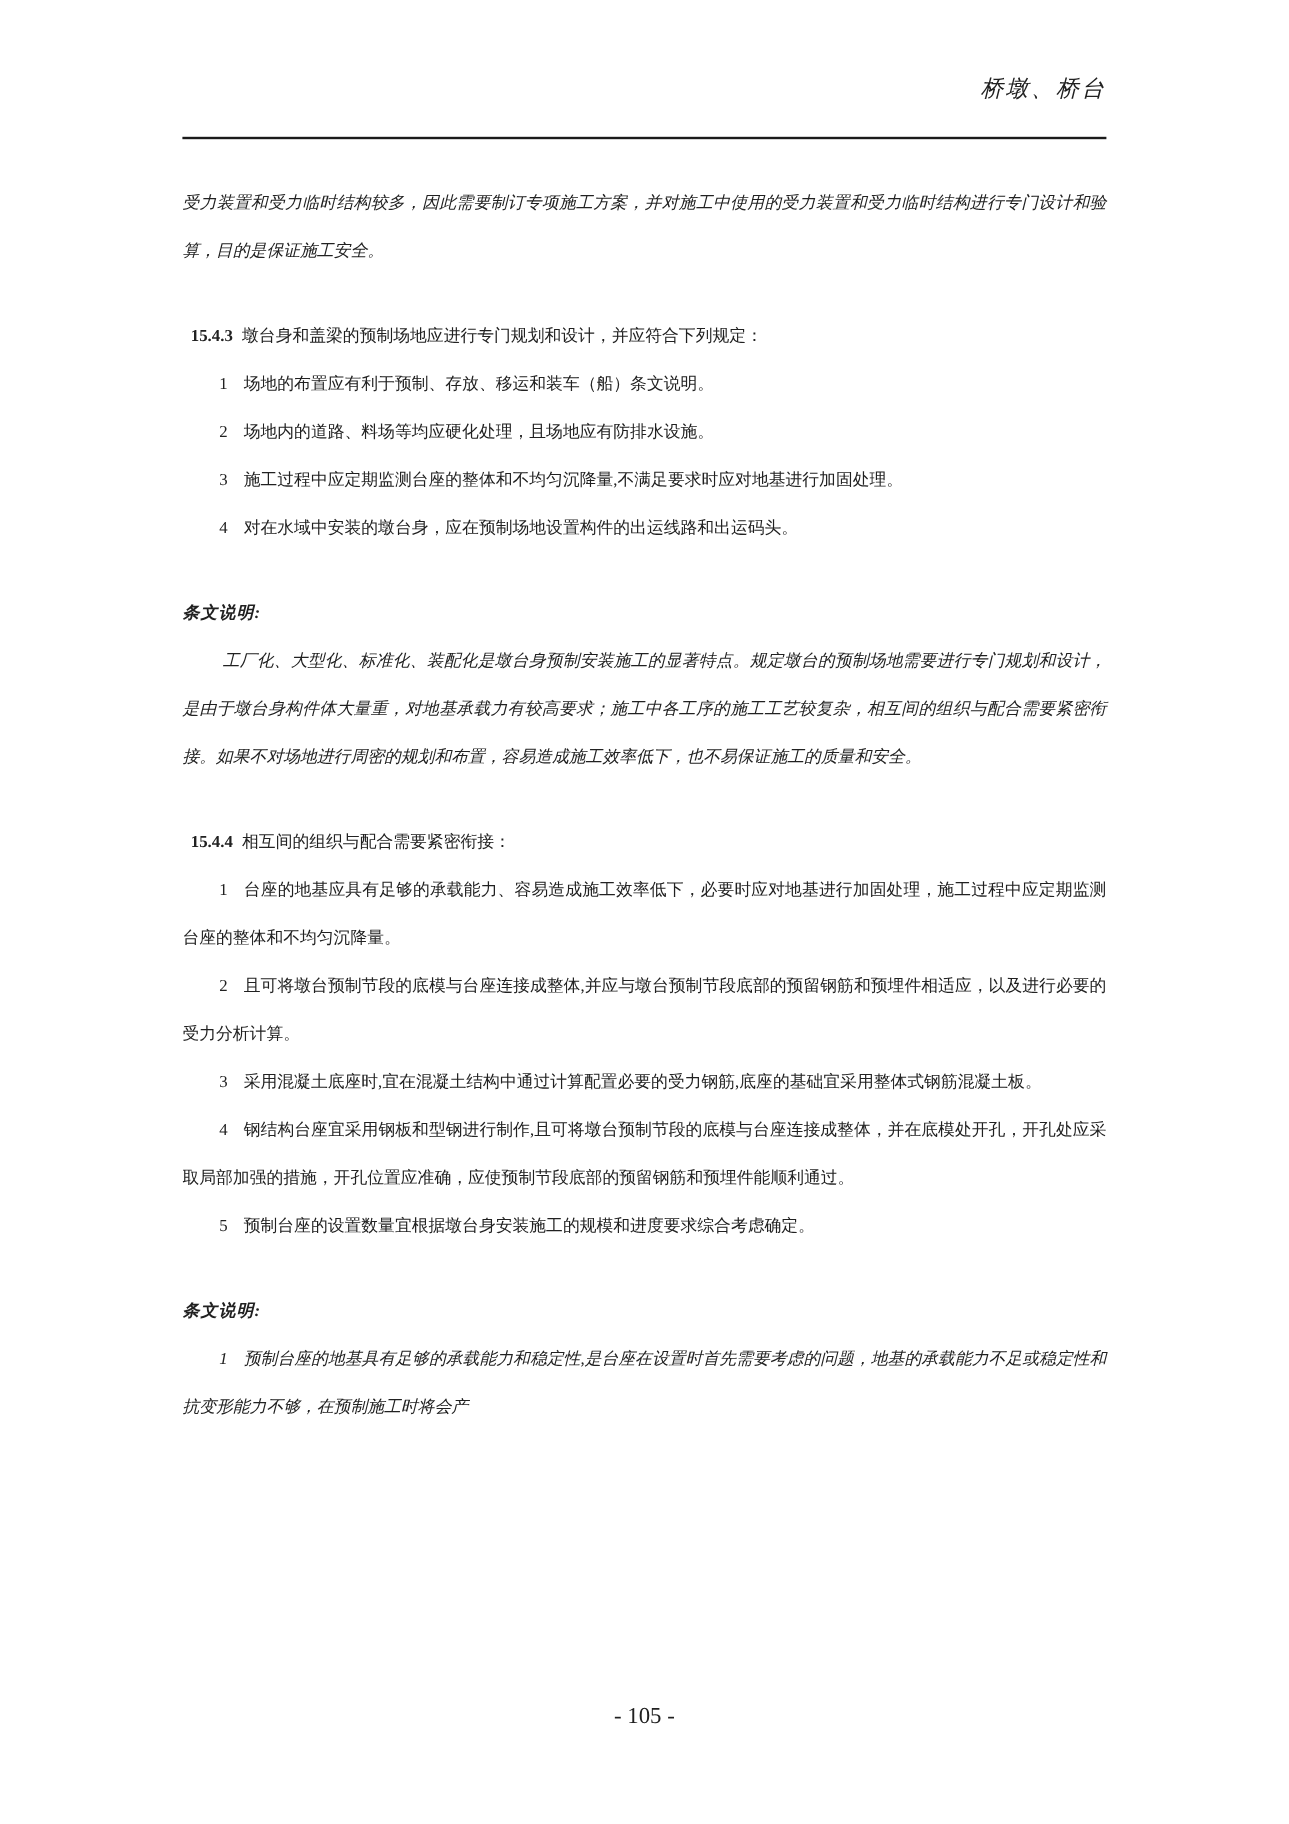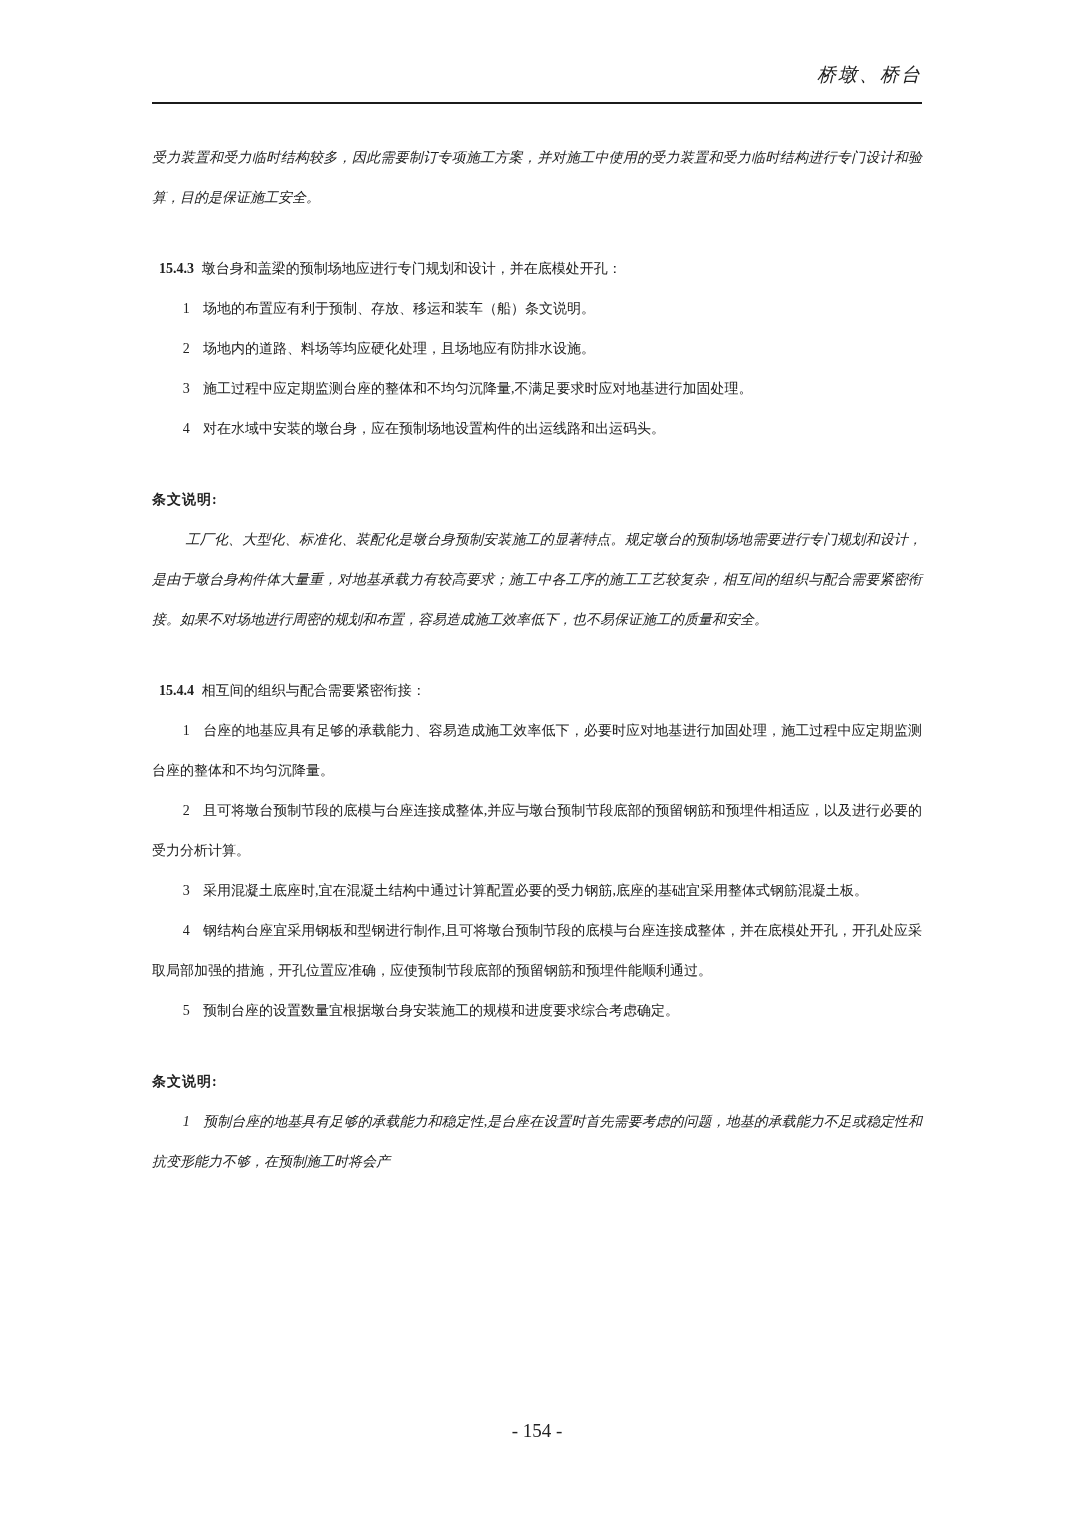--- a/index.html
+++ b/index.html
@@ -21,21 +21,21 @@
   }
   
   .page-header {
     border-bottom: 2px solid #1b1b1b;
     margin-bottom: 34px;
   }
   .header-title {
     text-align: right;
     font-size: 19px;
     line-height: 26px;
-    padding-bottom: 14px;
+    padding-bottom: 26px;
     letter-spacing: 2px;
     font-style: italic; 
   }
   
   p {
     margin: 0;
     font-size: 14px;
     line-height: 40px;
     text-align: justify;
   }
@@ -46,20 +46,21 @@
   .clause-head { text-indent: 0.5em; }
   .clause-num {
     font-weight: bold;
     margin-right: 0.55em;
     font-style: normal;
   }
   .item { text-indent: 2.2em; }
   .item-num { margin-right: 0.95em; }
   .explain-label {
     font-weight: bold;
+    font-style: italic;
     letter-spacing: 1px;
   }
   
   .page-footer {
     position: absolute;
     left: 0;
     right: 0;
     bottom: 78px;
     text-align: center;
     font-size: 19px;
@@ -74,21 +75,21 @@
   <header class="page-header">
     <div class="header-title">桥墩、桥台</div>
   </header>
 
   <main>
 
     <p class="kai">受力装置和受力临时结构较多，因此需要制订专项施工方案，并对施工中使用的受力装置和受力临时结构进行专门设计和验算，目的是保证施工安全。</p>
 
     <section>
       <p class="clause-head gap">
-        <span class="clause-num">15.4.3</span><span>墩台身和盖梁的预制场地应进行专门规划和设计，并在底模处开孔：</span>
+        <span class="clause-num">15.4.3</span><span>墩台身和盖梁的预制场地应进行专门规划和设计，并应符合下列规定：</span>
       </p>
       <p class="item">
         <span class="item-num">1</span><span>场地的布置应有利于预制、存放、移运和装车（船）条文说明。</span>
       </p>
       <p class="item">
         <span class="item-num">2</span><span>场地内的道路、料场等均应硬化处理，且场地应有防排水设施。</span>
       </p>
       <p class="item">
         <span class="item-num">3</span><span>施工过程中应定期监测台座的整体和不均匀沉降量,不满足要求时应对地基进行加固处理。</span>
       </p>
@@ -126,16 +127,16 @@
     <section>
       <p class="explain-label gap">条文说明:</p>
       <p class="kai item">
         <span class="item-num">1</span><span>预制台座的地基具有足够的承载能力和稳定性,是台座在设置时首先需要考虑的问题，地基的承载能力不足或稳定性和抗变形能力不够，在预制施工时将会产</span>
       </p>
     </section>
 
   </main>
 
   <footer class="page-footer">
-    <span>- 154 -</span>
+    <span>- 105 -</span>
   </footer>
 
 </div>
 
 </body></html>

